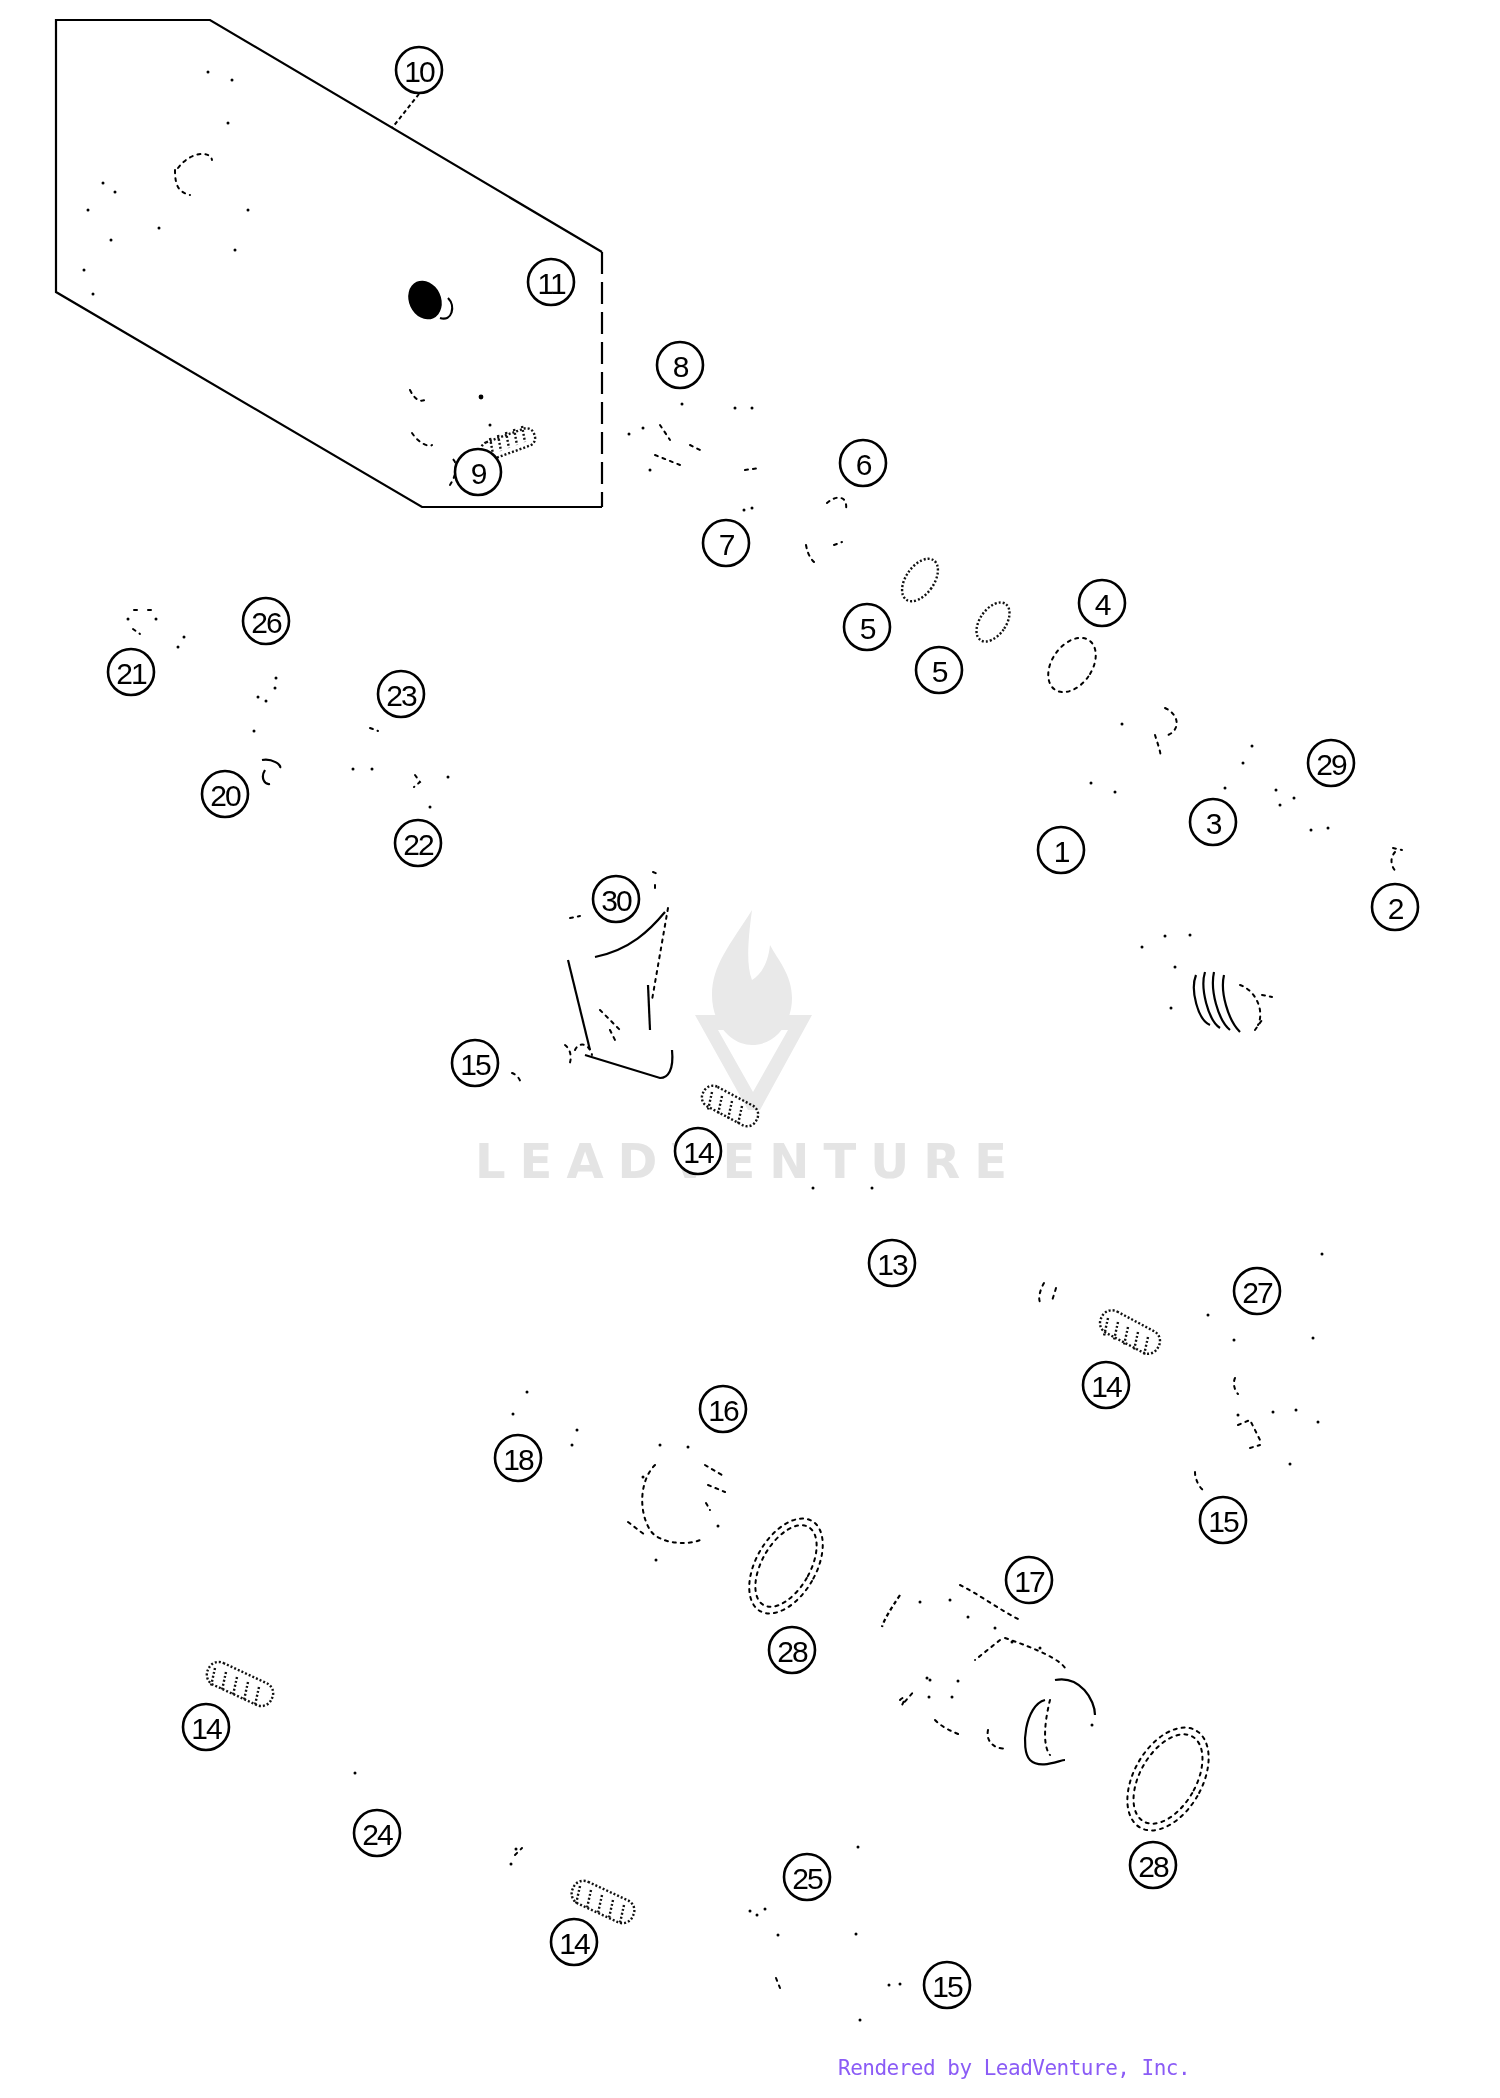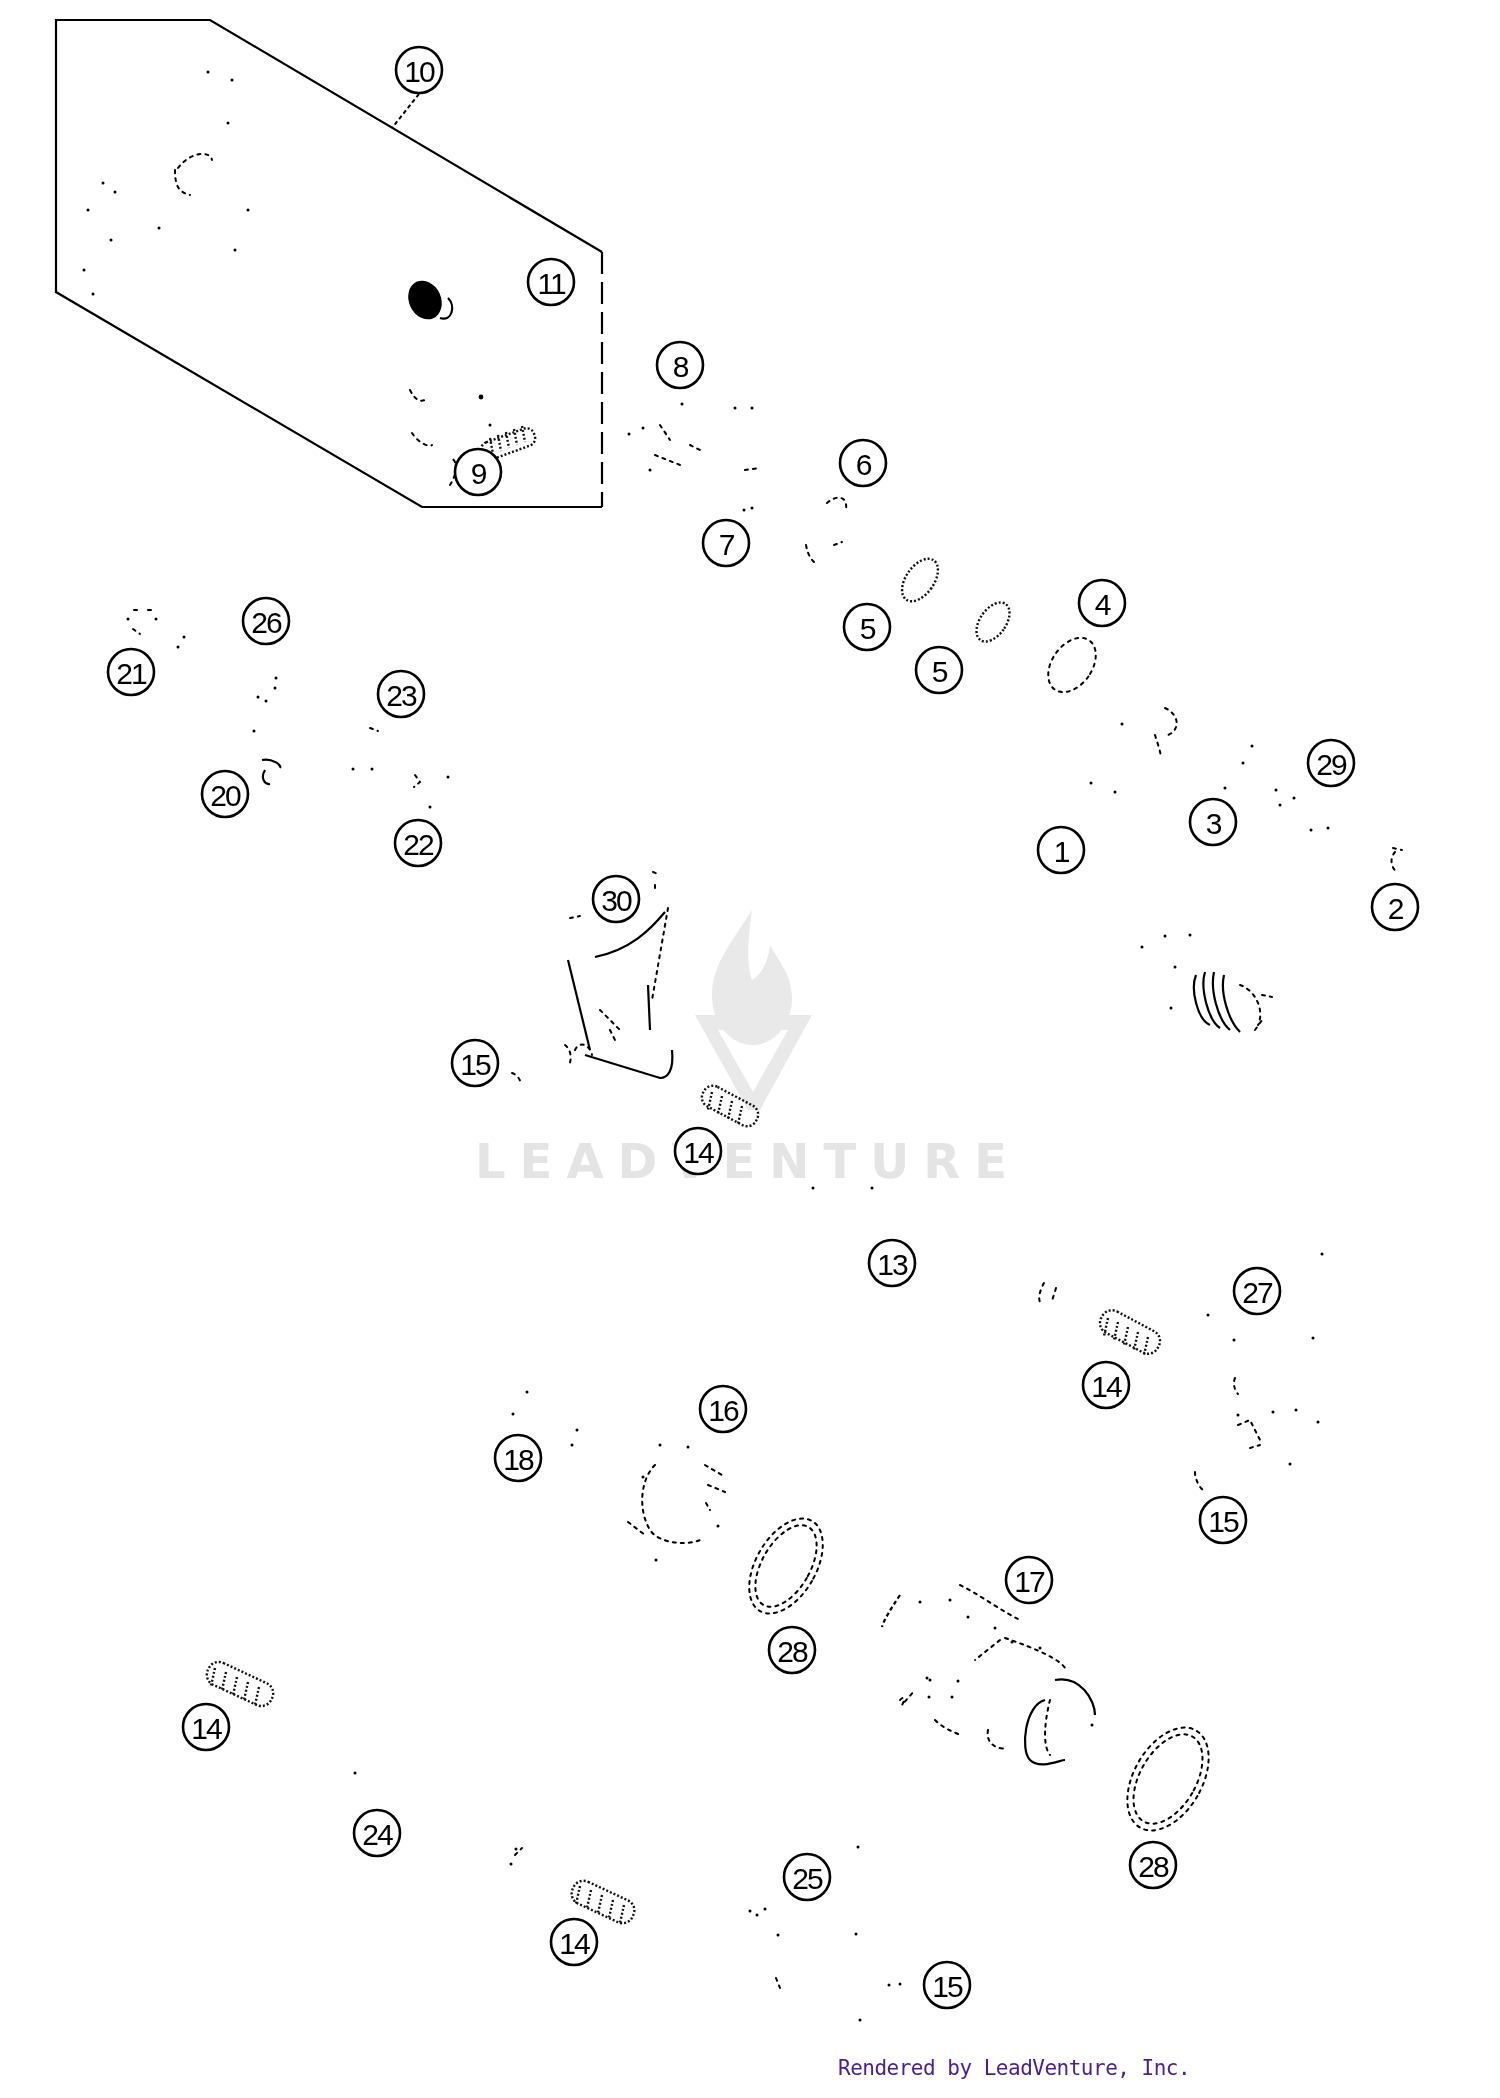--- a/index.html
+++ b/index.html
@@ -9,21 +9,21 @@
   .callout text { font-family: "Liberation Sans", sans-serif; font-size: 30px; fill: #000; text-anchor: middle; dominant-baseline: central; letter-spacing: -2px; }
   .part { fill: none; stroke: #000; stroke-width: 2; stroke-dasharray: 3 5; stroke-linecap: round; }
   .part-solid { fill: none; stroke: #000; stroke-width: 2.2; }
   .spring { fill: none; stroke: #111; stroke-width: 2.4; stroke-dasharray: 2 2; }
   .dot { fill: #000; }
   .box-solid { fill: none; stroke: #000; stroke-width: 2.2; }
   .box-dashed { fill: none; stroke: #000; stroke-width: 2.2; stroke-dasharray: 22 8; }
   .leader { stroke: #000; stroke-width: 2; stroke-dasharray: 4 3; }
   .watermark-text { font-family: "DejaVu Sans", sans-serif; font-size: 48px; font-weight: bold; fill: #e4e4e4; letter-spacing: 14px; text-anchor: middle; }
   .watermark-shape { fill: #e9e9e9; }
-  #footer { position: absolute; left: 838px; top: 2056px; font-family: "DejaVu Sans Mono", monospace; font-size: 21px; color: #4c1d95; white-space: nowrap; letter-spacing: -0.5px; }
+  #footer { position: absolute; left: 838px; top: 2056px; font-family: "DejaVu Sans Mono", monospace; font-size: 21px; color: #8b5cf6; white-space: nowrap; letter-spacing: -0.5px; }
 </style>
 </head>
 <body>
 
 <svg id="diagram" viewBox="0 0 1500 2098" xmlns="http://www.w3.org/2000/svg">
 
   <g>
     <path class="watermark-shape" d="M752 910 C730 945 712 965 712 995 C712 1025 732 1045 752 1045 C774 1045 792 1025 792 998 C792 975 778 960 770 945 C768 965 760 975 752 980 C746 965 748 940 752 910 Z"></path>
     <path class="watermark-shape" d="M695 1015 L812 1015 L760 1110 L748 1110 Z M718 1030 L753 1092 L788 1030 Z" fill-rule="evenodd"></path>
     <text class="watermark-text" x="748" y="1178">LEADVENTURE</text>

